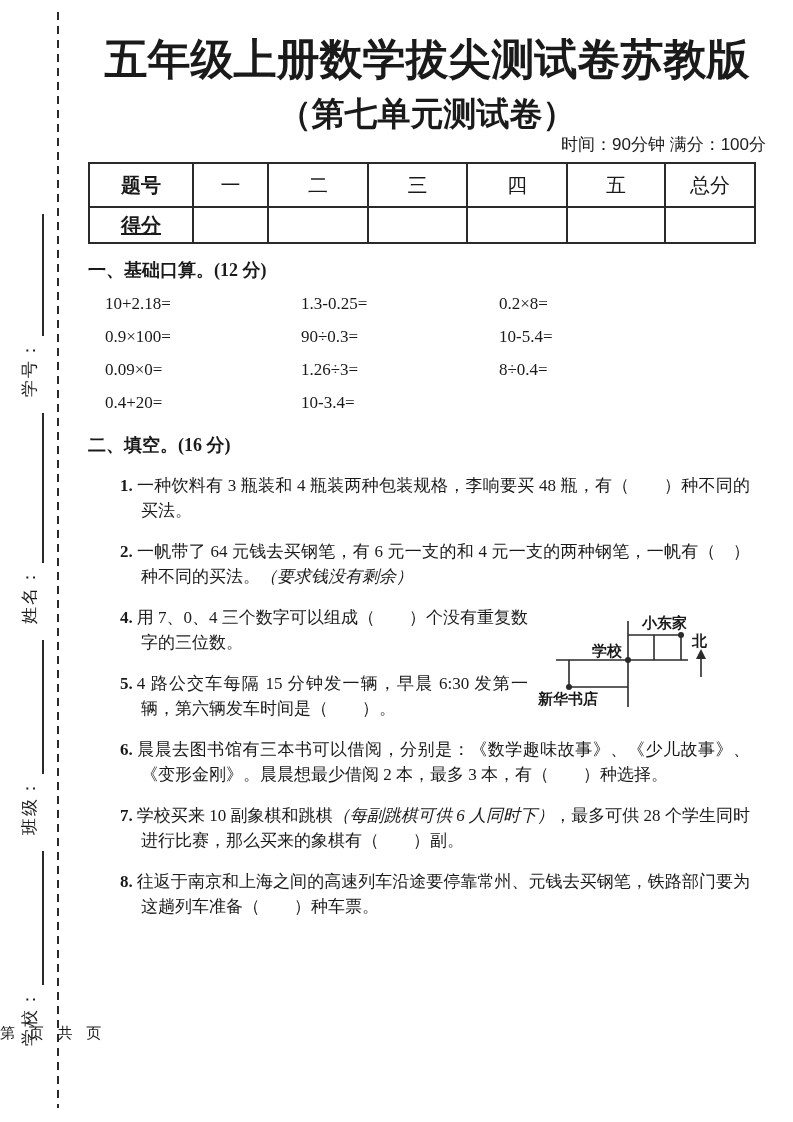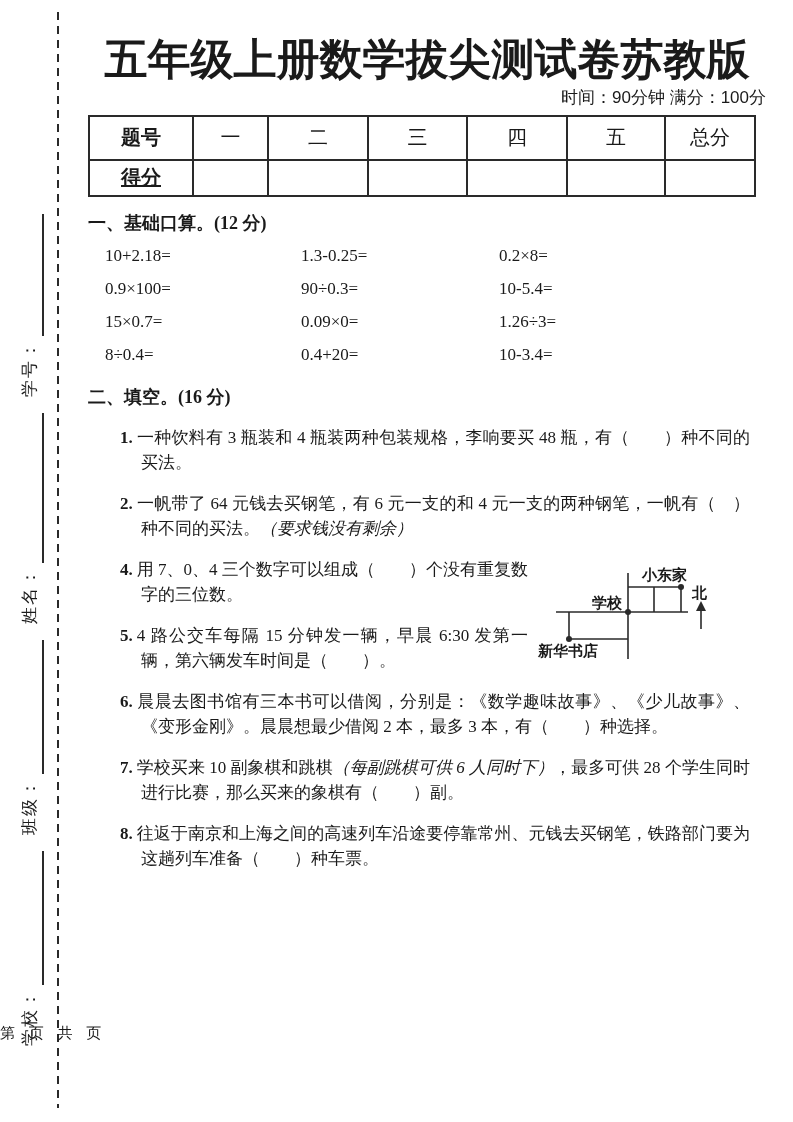--- a/index.html
+++ b/index.html
@@ -83,20 +83,21 @@
       </span>
       <span class="sfield">
         <span class="slabel">学号：</span>
         <span class="sblank"></span>
       </span>
     </div>
 
   <div class="content">
 
     <h1 class="title">五年级上册数学拔尖测试卷苏教版</h1>
+    <h2 class="subtitle">（第七单元测试卷）</h2>
 
     <div class="meta">时间：90分钟  满分：100分</div>
 
     <table class="score">
       <colgroup>
         <col style="width:104px">
           <col style="width:75px">
           <col style="width:100px">
         <col style="width:99px">
           <col style="width:100px">
@@ -126,21 +127,20 @@
     </table>
 
     <h3 class="sec-heading">一、基础口算。(12 分)</h3>
     <div class="oral-grid" id="oral-grid">
         <div>10+2.18=</div>
         <div>1.3-0.25=</div>
         <div>0.2×8=</div>
         <div>0.9×100=</div>
         <div>90÷0.3=</div>
         <div>10-5.4=</div>
-        <div>15×0.7=</div>
         <div>0.09×0=</div>
         <div>1.26÷3=</div>
         <div>8÷0.4=</div>
         <div>0.4+20=</div>
         <div>10-3.4=</div>
       </div>
 
     <h3 class="sec-heading">二、填空。(16 分)</h3>
 
     <div class="questions" id="questions">

